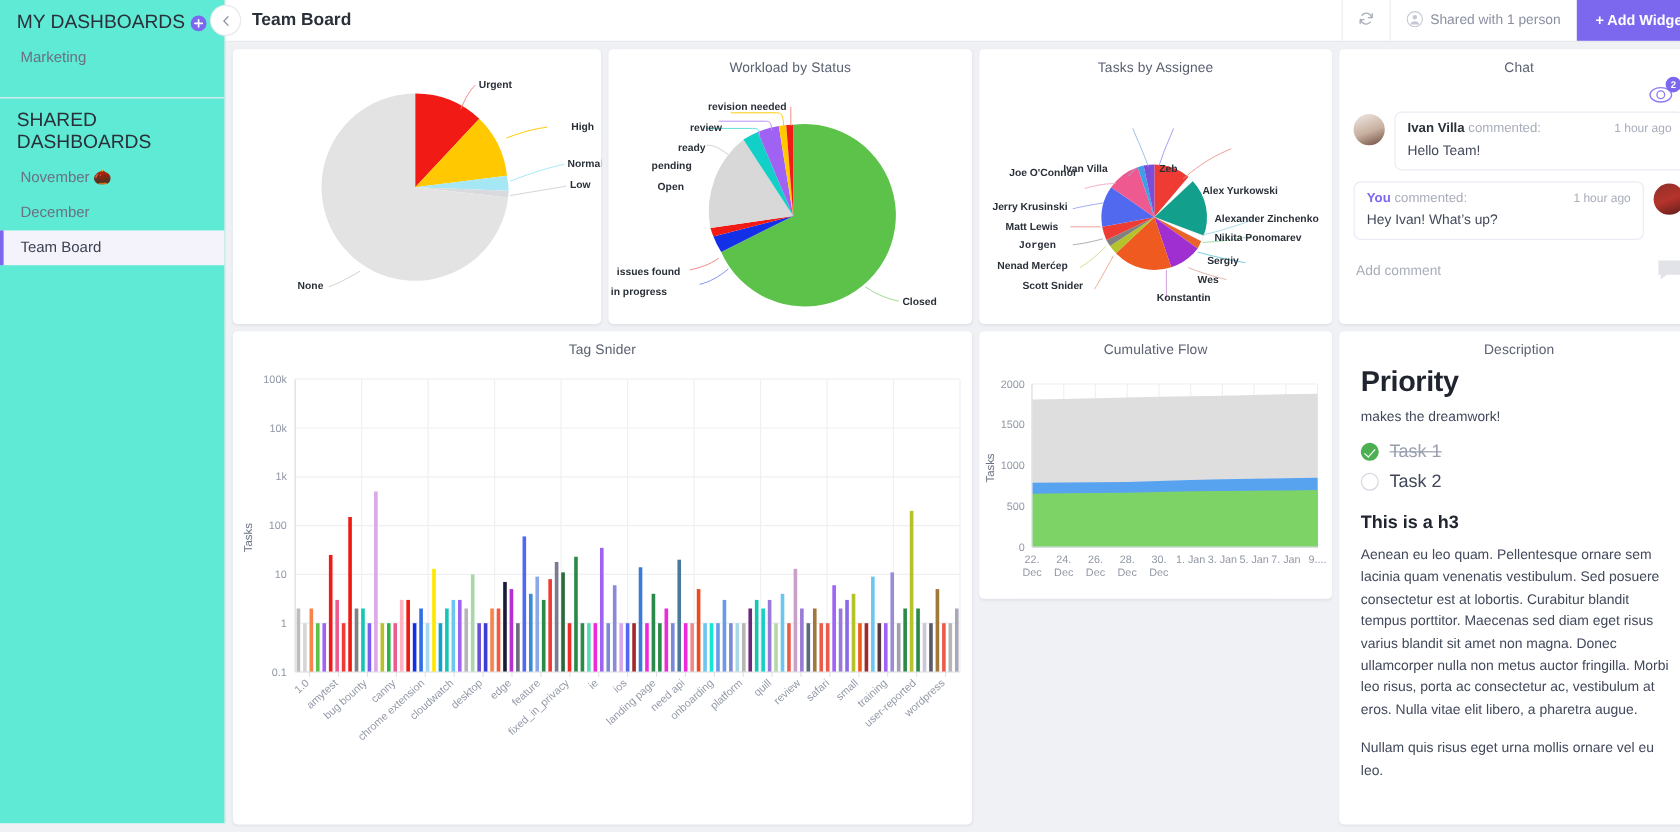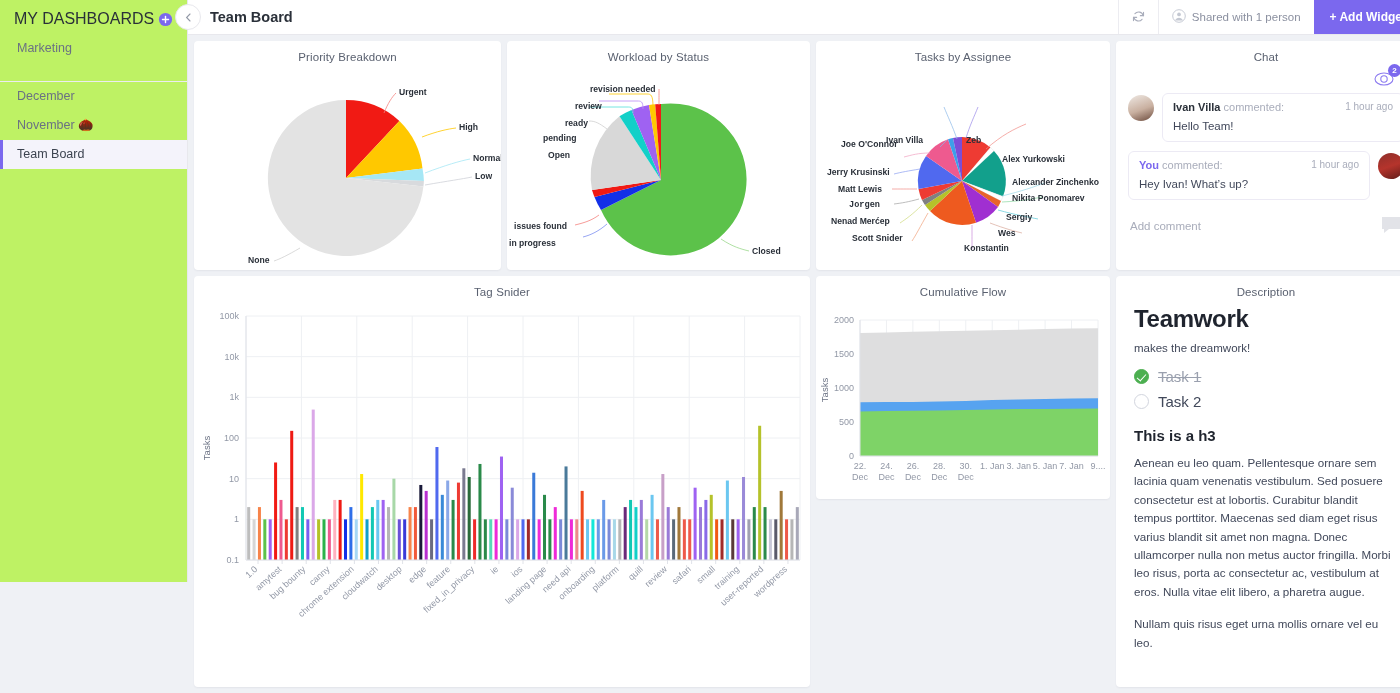--- a/index.html
+++ b/index.html
@@ -7,22 +7,22 @@
     width: 1400px; height: 693px;
     font-family: "Liberation Sans", sans-serif;
     background: #eff1f5;
     overflow: hidden;
     color: #2a3039;
   }
   .app { display: flex; width: 1400px; height: 693px; }
 
   
   .sidebar {
-    width: 188px; min-width: 188px; height: 582px;
-    background: #bef264;
+    width: 188px; min-width: 188px; height: 686px;
+    background: #5eead4;
     border-right: 1px solid #e8e8ed;
     padding-top: 0;
   }
   .sb-section-head {
     display: flex; align-items: center; justify-content: space-between;
     padding: 10px 14px 6px 14px;
   }
   .plus-icon { width: 15px; height: 15px; flex: none; }
   .sb-item {
     padding: 6px 14px; font-size: 12.5px; color: #6a7183;
@@ -106,21 +106,21 @@
     width: 26px; height: 26px; border-radius: 50%; flex: none; margin-top: 2px;
     background: #d9d9e2; overflow: hidden; position: relative;
   }
   .avatar.ivan { background: linear-gradient(160deg,#efe9e4 0%,#c9b0a0 55%,#6b4a3c 100%); }
   .avatar.you  { background: linear-gradient(160deg,#8e2f2a 0%,#b5342c 50%,#5d1c19 100%); }
   .bubble {
     border: 1px solid #eceaf4; border-radius: 6px; padding: 7px 10px 9px 10px;
     flex: 1; background: #fff;
   }
   .bubble-head {
-    display: flex; justify-content: space-between; align-items: flex-start;
+    display: flex; justify-content: space-between; align-items: flex-end;
     font-size: 11px; margin-bottom: 7px;
   }
   .b-author { font-weight: bold; color: #2a3039; }
   .b-author.you { color: #7b68ee; }
   .b-verb { color: #a9adbb; font-weight: normal; }
   .b-time { color: #a9adbb; font-size: 10px; }
   .b-text { font-size: 11.5px; color: #41485a; }
   .addc {
     display: flex; align-items: center; justify-content: space-between;
     padding: 6px 2px 0 2px; font-size: 11.5px; color: #a9adbb; cursor: text;
@@ -164,25 +164,28 @@
             <rect x="6.8" y="3.8" width="1.4" height="7.4" fill="#fff" rx=".6"></rect>
             <rect x="3.8" y="6.8" width="7.4" height="1.4" fill="#fff" rx=".6"></rect>
           </svg>
       </span>
     </div>
     <div class="sb-item">
       <span>Marketing</span>
     </div>
     <div class="sb-gap"></div>
     <div class="sb-divider"></div>
+    <div class="sb-section-head">
+      <span>SHARED DASHBOARDS</span>
+    </div>
+    <div class="sb-item">
+      <span>November 🌰</span>
+    </div>
     <div class="sb-item">
       <span>December</span>
-    </div>
-    <div class="sb-item">
-      <span>November 🌰</span>
     </div>
     <div class="sb-item active">
       <span>Team Board</span>
     </div>
   </aside>
 
   <div class="main">
 
     <div class="topbar">
       <div class="collapse-btn">
@@ -212,38 +215,37 @@
           </span>
           <span>Shared with 1 person</span>
         </div>
         <div class="add-widget">+ Add Widget</div>
       </div>
     </div>
 
     <div class="grid">
 
       <section class="card" style="grid-column:1;grid-row:1;">
-        <div class="card-title">Priority Breakdown</div>
         <div class="pie-wrap">
           <svg class="pie-svg" width="307" height="200" viewBox="0 0 307 200">
 
             <path d="M152 115 L152 37 A78 78 0 0 1 205.4 58 Z" fill="#f11a14"></path>
             <path d="M152 115 L205.4 58 A78 78 0 0 1 228.5 105.5 Z" fill="#ffc800"></path>
             <path d="M152 115 L228.5 105.5 A78 78 0 0 1 229.9 117.9 Z" fill="#a6e7f5"></path>
             <path d="M152 115 L229.9 117.9 A78 78 0 0 1 229.4 123.5 Z" fill="#d8dadd"></path>
             <path d="M152 115 L229.4 123.5 A78 78 0 1 1 152 37 Z" fill="#e3e3e3"></path>
 
             <path d="M190 50 C194 40 198 34 202 30" stroke="#f4837f" fill="none" stroke-width=".8"></path>
             <path d="M228 74 C244 68 254 66 262 65" stroke="#ffc800" fill="none" stroke-width=".8"></path>
             <path d="M231 110 C252 102 266 98 276 96" stroke="#a6e7f5" fill="none" stroke-width=".8"></path>
             <path d="M231 122 C254 118 268 116 278 114" stroke="#cfd2d8" fill="none" stroke-width=".8"></path>
             <path d="M106 185 C94 192 86 196 80 198" stroke="#d0d0d0" fill="none" stroke-width=".8"></path>
           </svg>
           <span class="pl" style="left:205px;top:24px;text-align:center;">Urgent</span>
-          <span class="pl" style="left:265px;top:59px;">High</span>
+          <span class="pl" style="left:282px;top:59px;">High</span>
           <span class="pl" style="left:279px;top:90px;">Normal</span>
           <span class="pl" style="left:281px;top:108px;">Low</span>
           <span class="pl" style="left:54px;top:192px;">None</span>
         </div>
       </section>
 
       <section class="card" style="grid-column:2;grid-row:1;">
         <div class="card-title">Workload by Status</div>
         <div class="pie-wrap">
           <svg class="pie-svg" width="303" height="200" viewBox="0 0 303 200">
@@ -614,21 +616,21 @@
               <text x="229.11111111111111" y="171" class="tick" text-anchor="middle">5. Jan</text>
               <text x="255.55555555555554" y="171" class="tick" text-anchor="middle">7. Jan</text>
               <text x="282" y="171" class="tick" text-anchor="middle">9....</text>
             </svg>
         </div>
       </section>
 
       <section class="card" style="grid-column:4;grid-row:2;">
         <div class="card-title">Description</div>
         <div class="desc-body">
-          <div class="desc-h1">Teamwork</div>
+          <div class="desc-h1">Priority</div>
           <div class="desc-sub">makes the dreamwork!</div>
 
           <div class="todo">
             <span class="cb done"></span>
             <span class="todo-label done">Task 1</span>
           </div>
           <div class="todo">
             <span class="cb"></span>
             <span class="todo-label">Task 2</span>
           </div>

